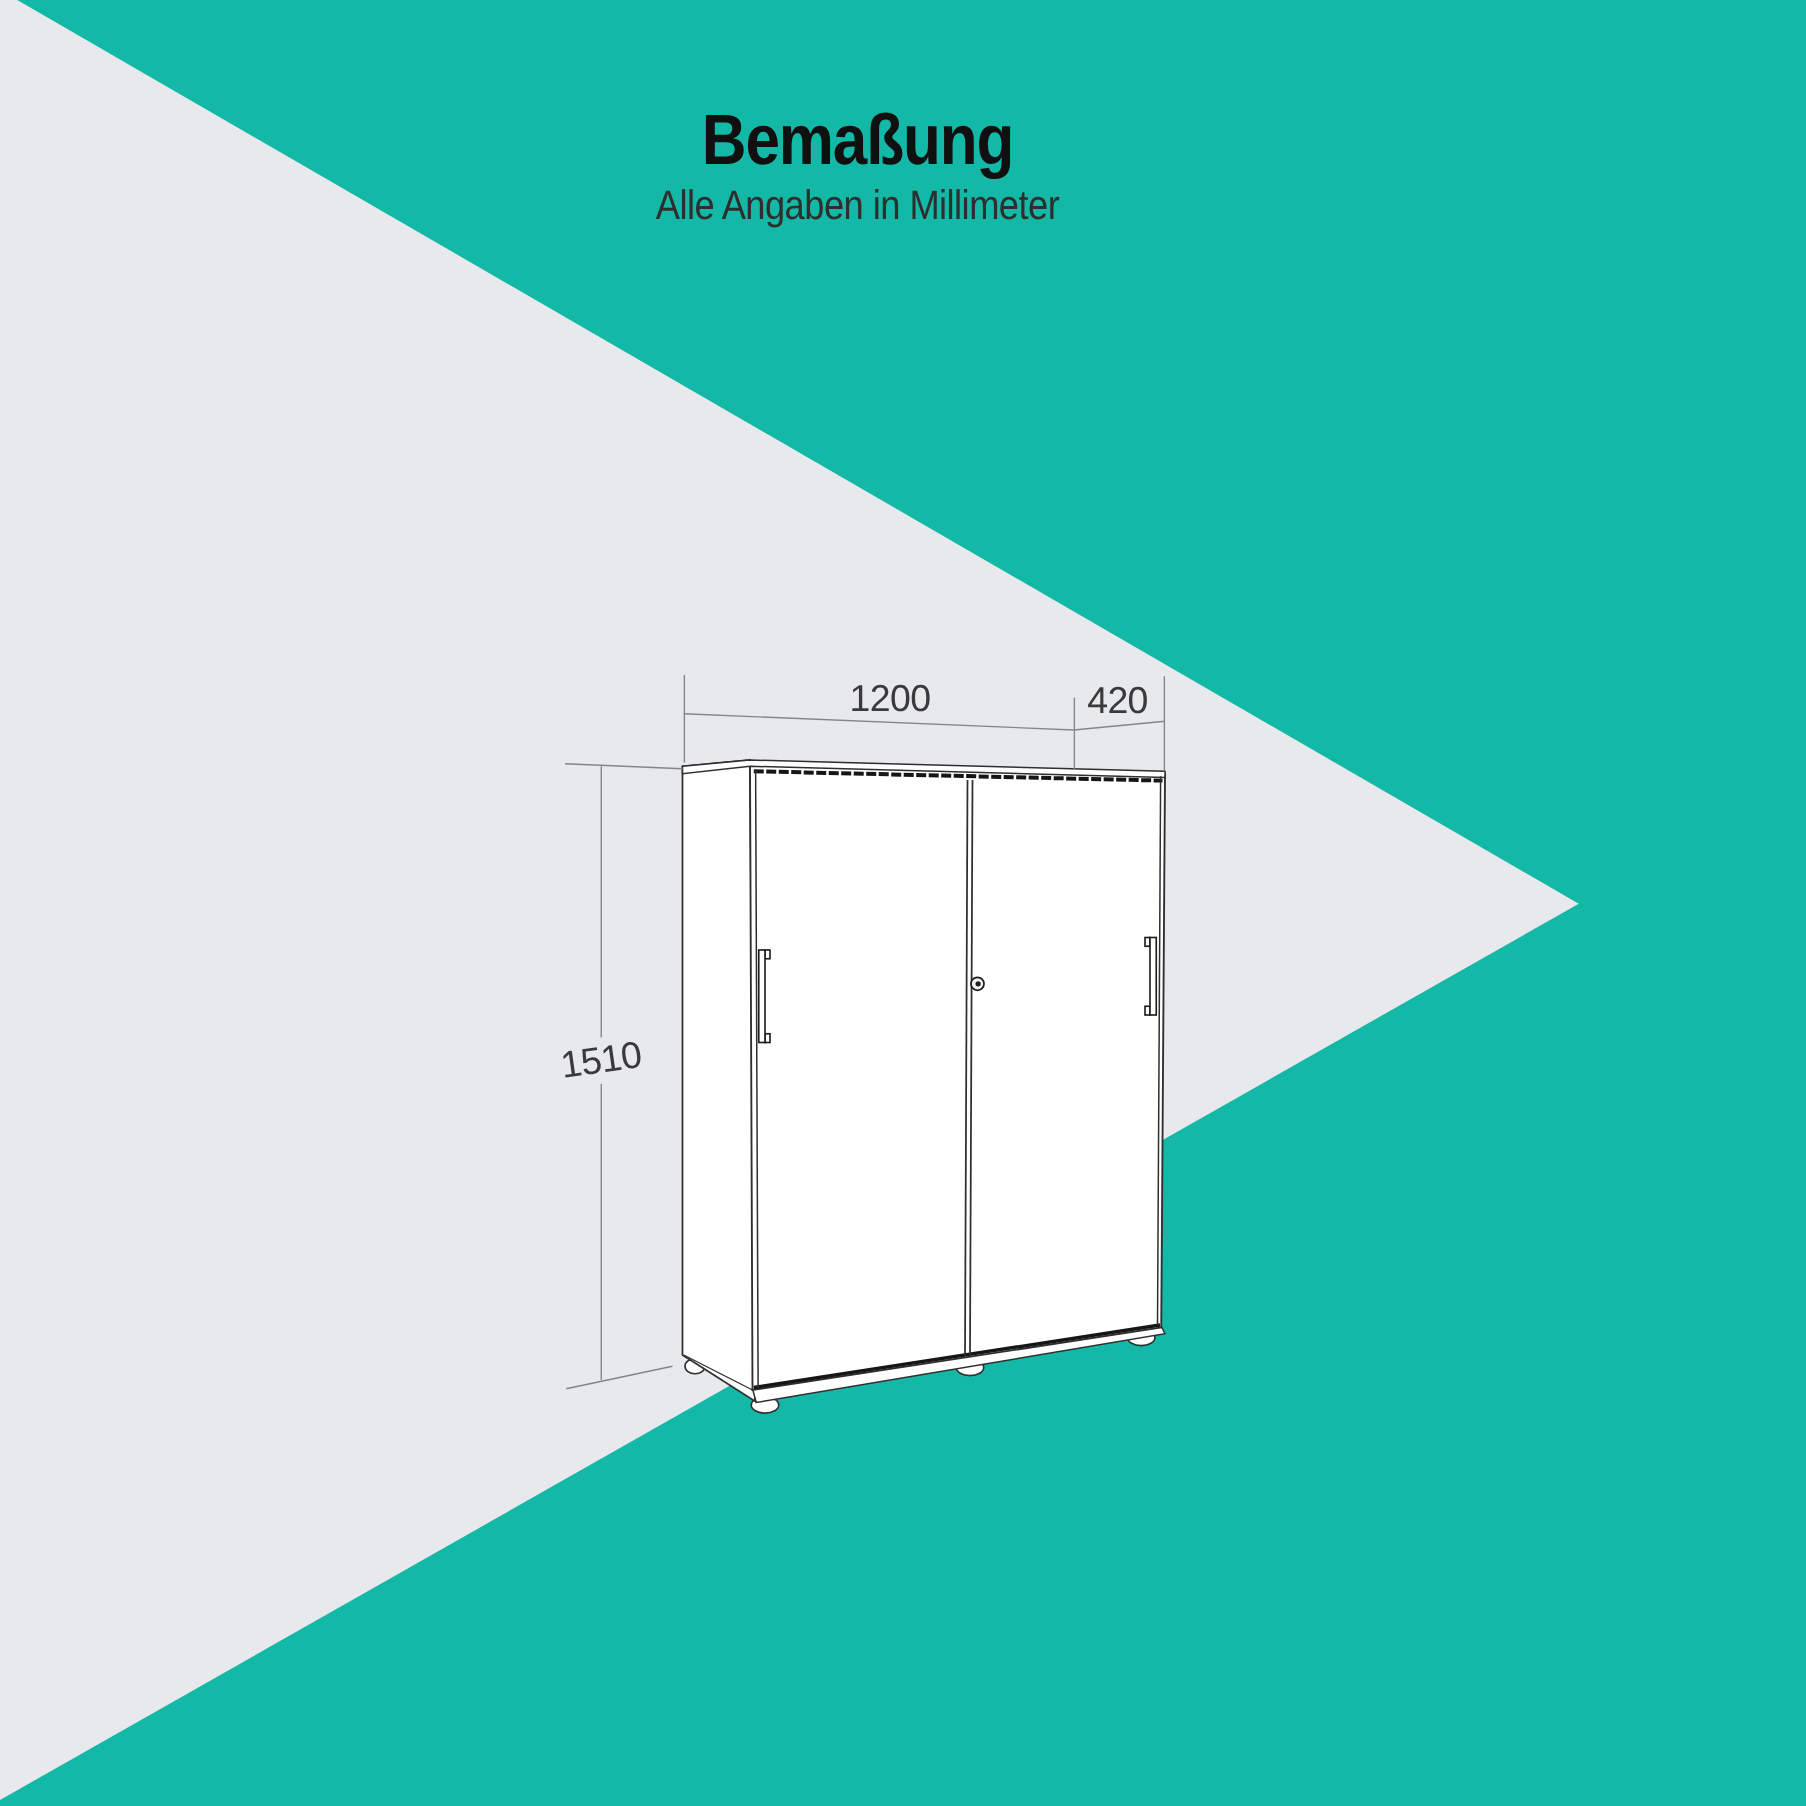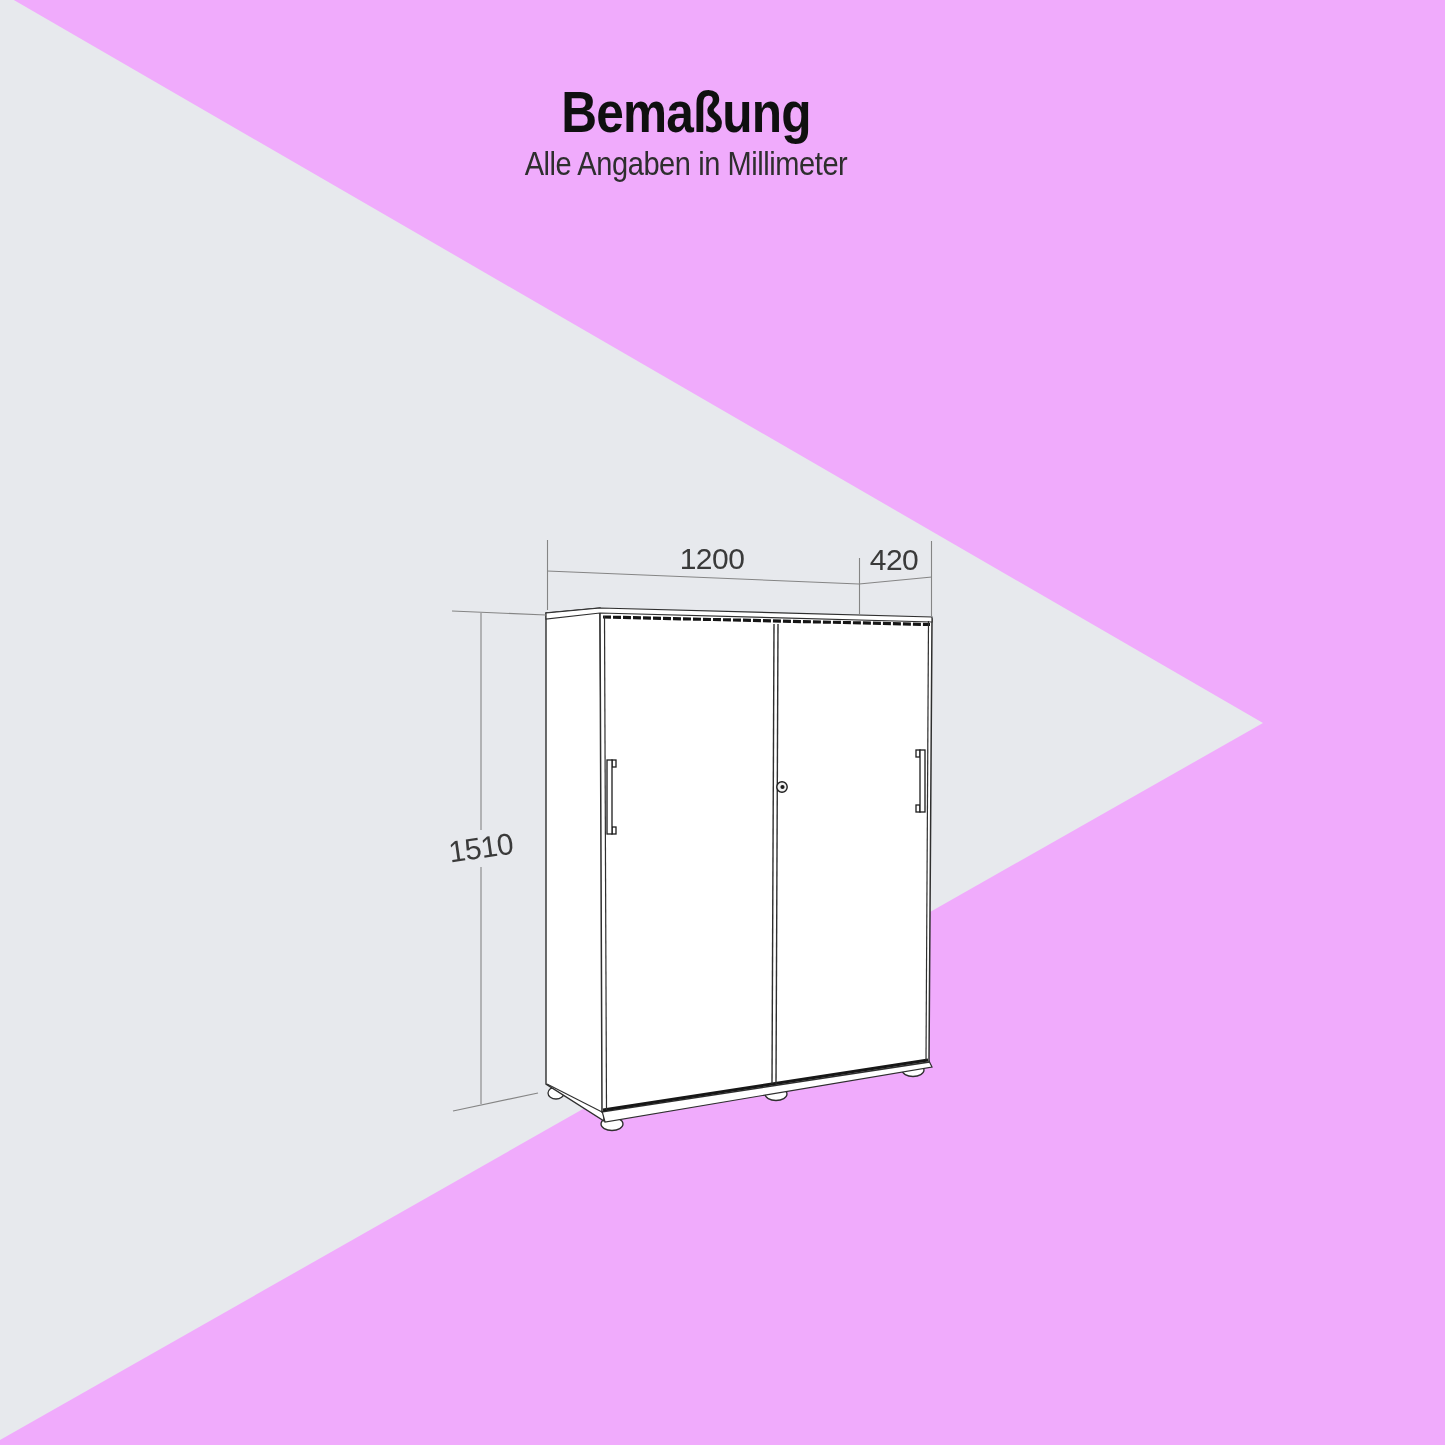--- a/index.html
+++ b/index.html
@@ -1,20 +1,20 @@
 <!DOCTYPE html>
 <html><head>
 <meta charset="utf-8">
 <style>
   html, body { margin: 0; padding: 0; background: #ffffff; }
   .stage {
     position: relative;
     width: 1445px;
     height: 1445px;
-    background: #f0abfc;
+    background: #14b8a6;
     overflow: hidden;
     font-family: "Liberation Sans", sans-serif;
   }
   .drawing-svg {
     position: absolute;
     inset: 0;
     width: 1445px;
     height: 1445px;
   }
   .header {

